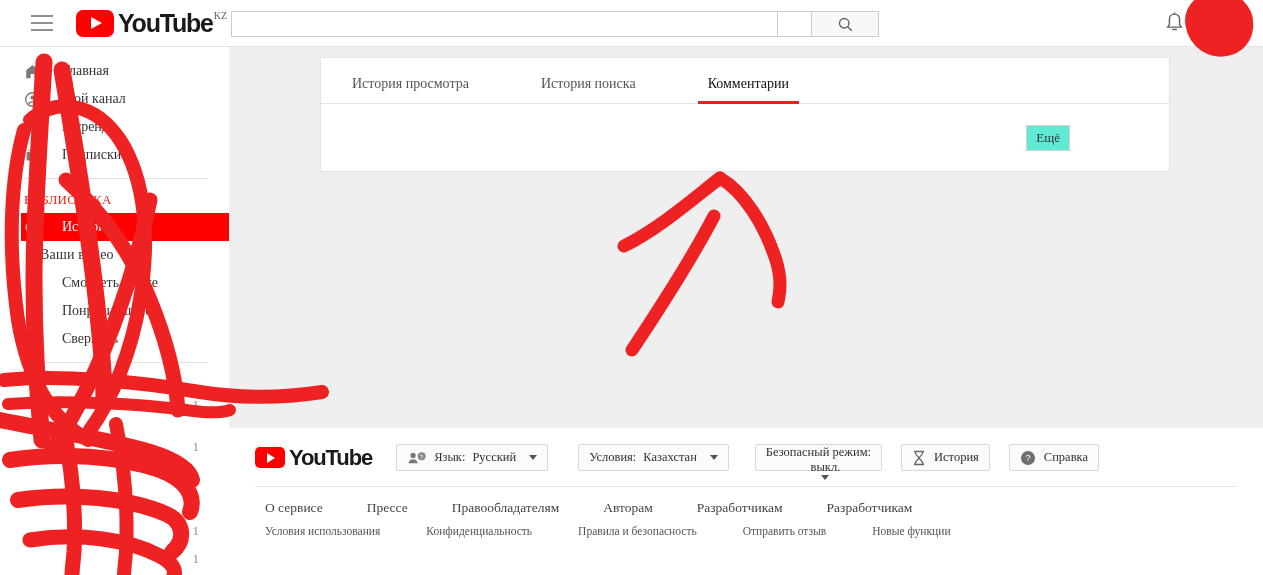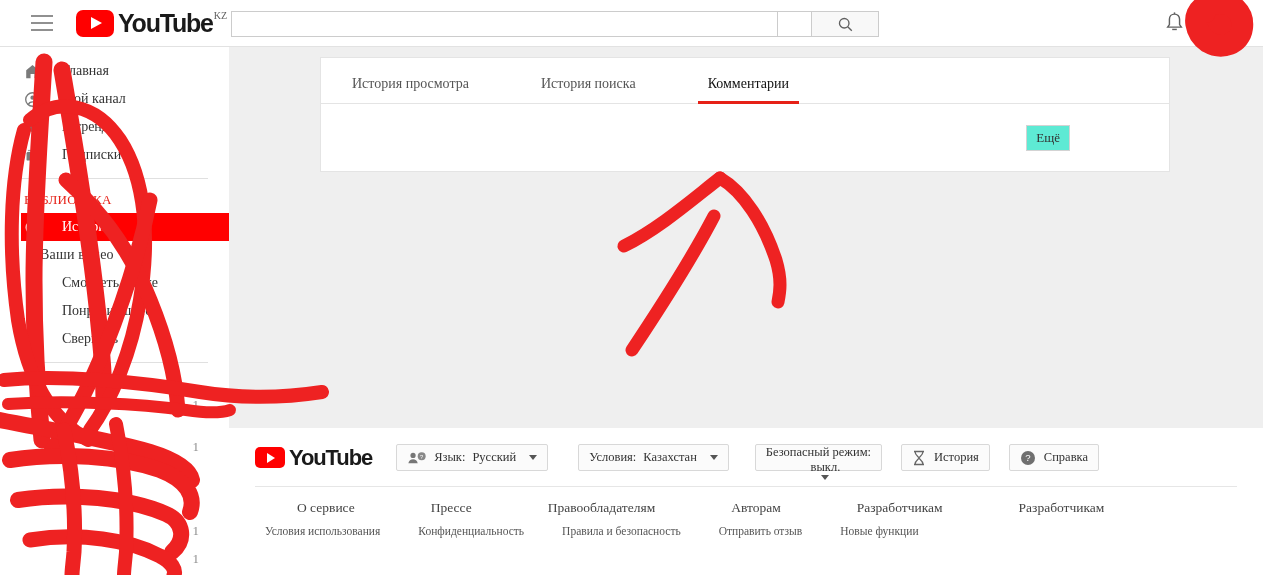--- a/index.html
+++ b/index.html
@@ -121,22 +121,22 @@
   .f-ctrl {
     height: 27px; border: 1px solid #d8d8d8; background: #fbfbfb; border-radius: 2px;
     display: flex; align-items: center; padding: 0 10px; margin-left: 13px;
     font-size: 12.5px; color: #444444; cursor: pointer; white-space: nowrap;
   }
   .f-ctrl .cap { color: #333; }
   .f-ctrl .val { margin-left: 7px; color: #333; }
   .caret { width: 0; height: 0; border-left: 4.5px solid transparent; border-right: 4.5px solid transparent; border-top: 5px solid #555; margin-left: 13px; }
   .f-sep { height: 1px; background: #e6e6e6; margin: 15px 26px 0 26px; }
   #f-links1 { display: flex; padding: 13px 0 0 36px; }
-  #f-links1 a { font-size: 13.5px; color: #444444; text-decoration: none; margin-right: 44px; white-space: nowrap; cursor: pointer; margin-left: 32px; }
-  #f-links2 { display: flex; padding: 9px 0 0 36px; }
+  #f-links1 a { font-size: 13.5px; color: #444444; text-decoration: none; margin-right: 44px; white-space: nowrap; cursor: pointer; }
+  #f-links2 { display: flex; padding: 9px 0 0 36px; gap: 8px; }
   #f-links2 a { font-size: 11.5px; color: #555555; text-decoration: none; margin-right: 38px; white-space: nowrap; cursor: pointer; }
 
   
   #scribbles { position: absolute; left: 0; top: 0; width: 1263px; height: 575px; pointer-events: none; }
 </style>
 </head>
 <body>
 
 <div id="page">
 

